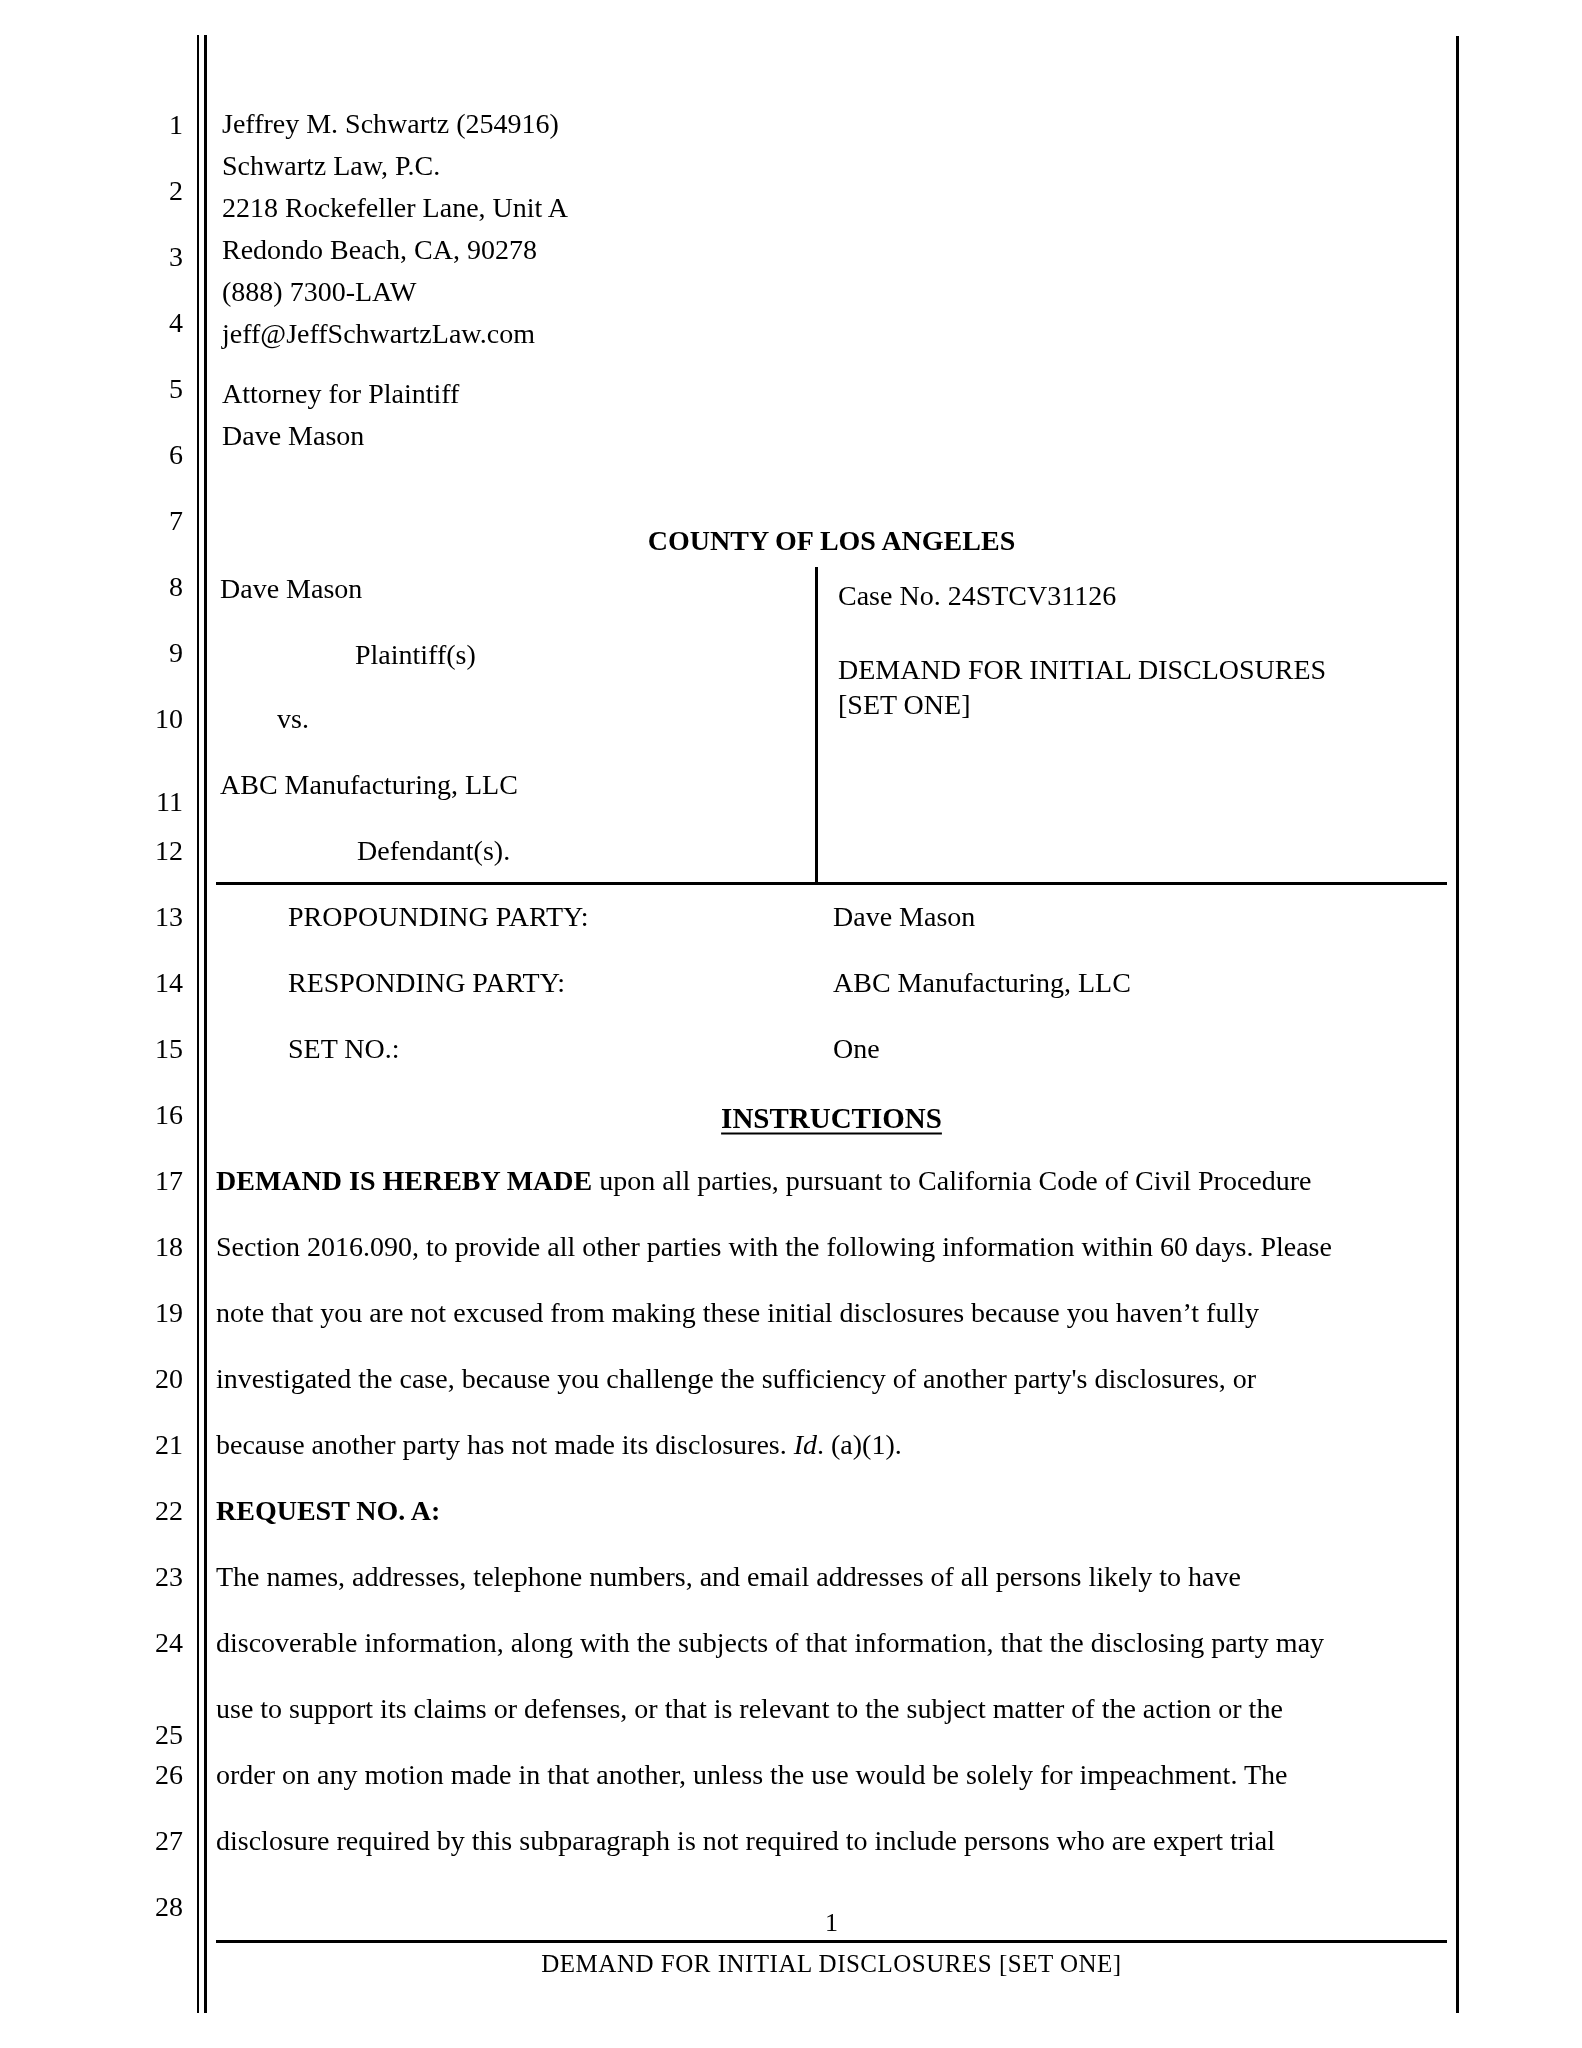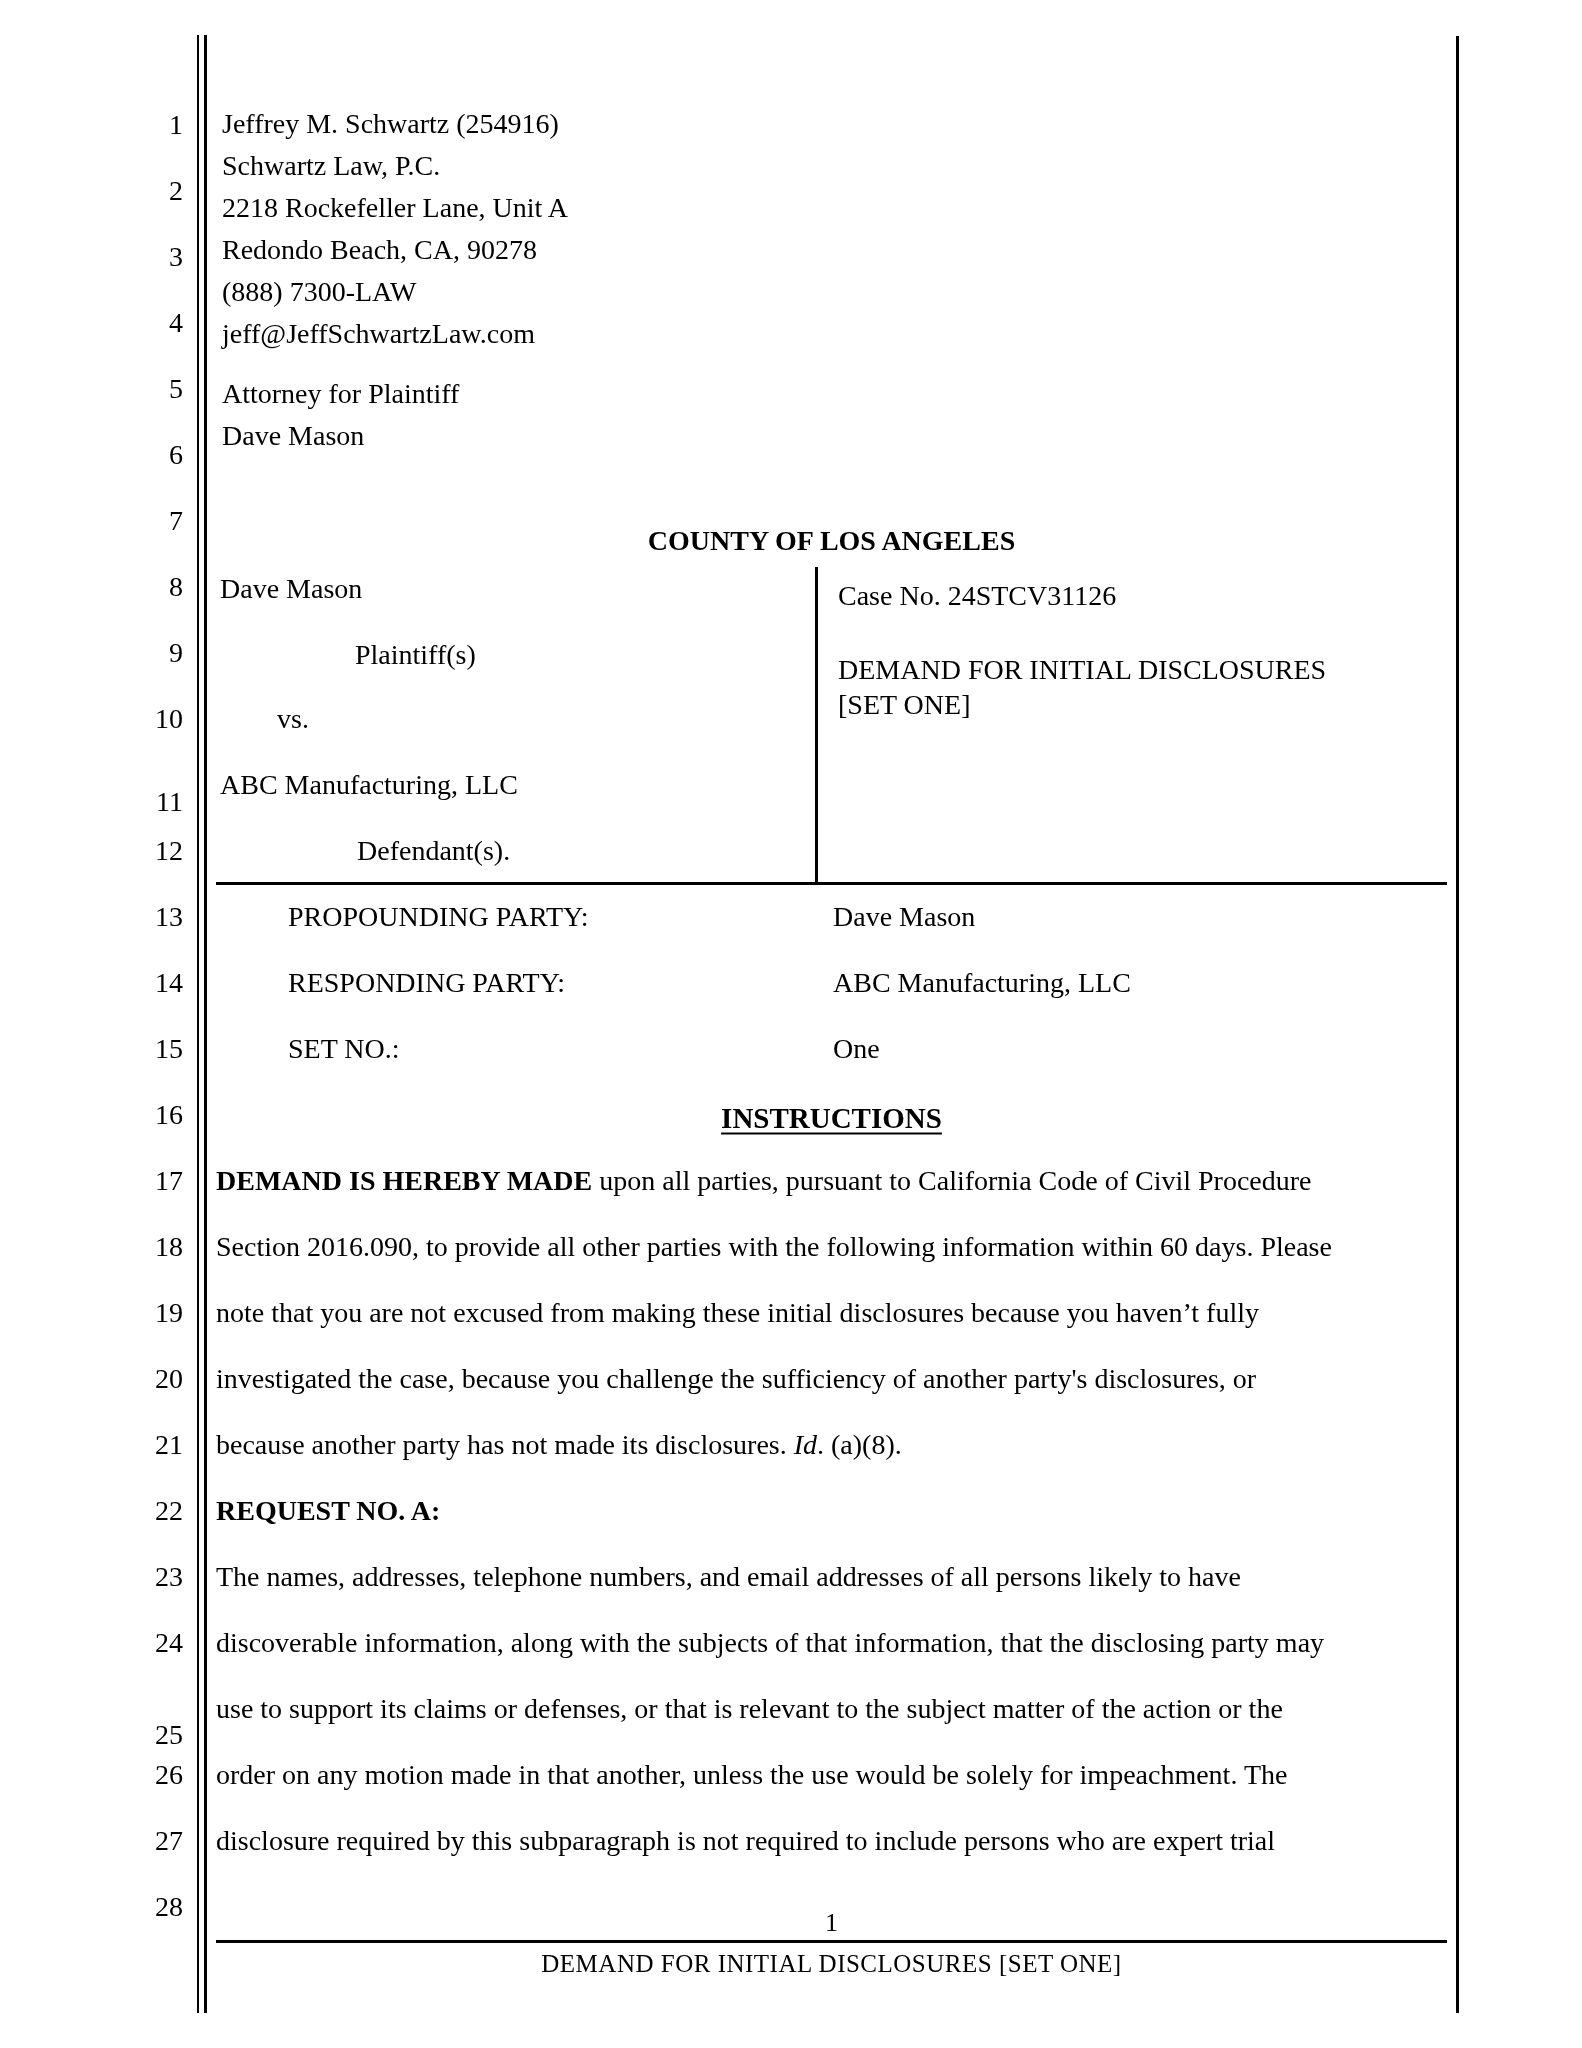--- a/index.html
+++ b/index.html
@@ -118,21 +118,21 @@
       <div class="party-label" style="top: 1049px;">SET NO.:</div>
       <div class="party-value" style="top: 1049px;">One</div>
     </div>
 
   <div class="abs centered instructions-heading" style="top:1118px;">INSTRUCTIONS</div>
   <div id="instructions-lines">
       <div class="body-line" style="top: 1181px;"><span class="bold">DEMAND IS HEREBY MADE</span><span> upon all parties, pursuant to California Code of Civil Procedure</span></div>
       <div class="body-line" style="top: 1247px;"><span>Section 2016.090, to provide all other parties with the following information within 60 days. Please</span></div>
       <div class="body-line" style="top: 1313px;"><span>note that you are not excused from making these initial disclosures because you haven’t fully</span></div>
       <div class="body-line" style="top: 1379px;"><span>investigated the case, because you challenge the sufficiency of another party's disclosures, or</span></div>
-      <div class="body-line" style="top: 1445px;"><span>because another party has not made its disclosures. </span><span class="ital">Id</span><span>. (a)(8).</span></div>
+      <div class="body-line" style="top: 1445px;"><span>because another party has not made its disclosures. </span><span class="ital">Id</span><span>. (a)(1).</span></div>
     </div>
 
   <div class="abs body-line bold" style="top:1511px;">REQUEST NO. A:</div>
   <div id="request-lines">
       <div class="body-line" style="top: 1577px;"><span>The names, addresses, telephone numbers, and email addresses of all persons likely to have</span></div>
       <div class="body-line" style="top: 1643px;"><span>discoverable information, along with the subjects of that information, that the disclosing party may</span></div>
       <div class="body-line" style="top: 1709px;"><span>use to support its claims or defenses, or that is relevant to the subject matter of the action or the</span></div>
       <div class="body-line" style="top: 1775px;"><span>order on any motion made in that another, unless the use would be solely for impeachment. The</span></div>
       <div class="body-line" style="top: 1841px;"><span>disclosure required by this subparagraph is not required to include persons who are expert trial</span></div>
     </div>

